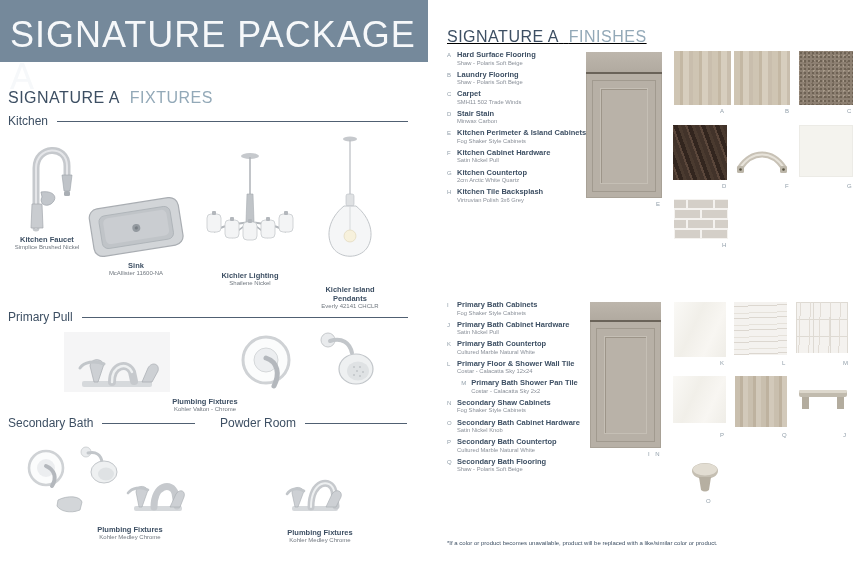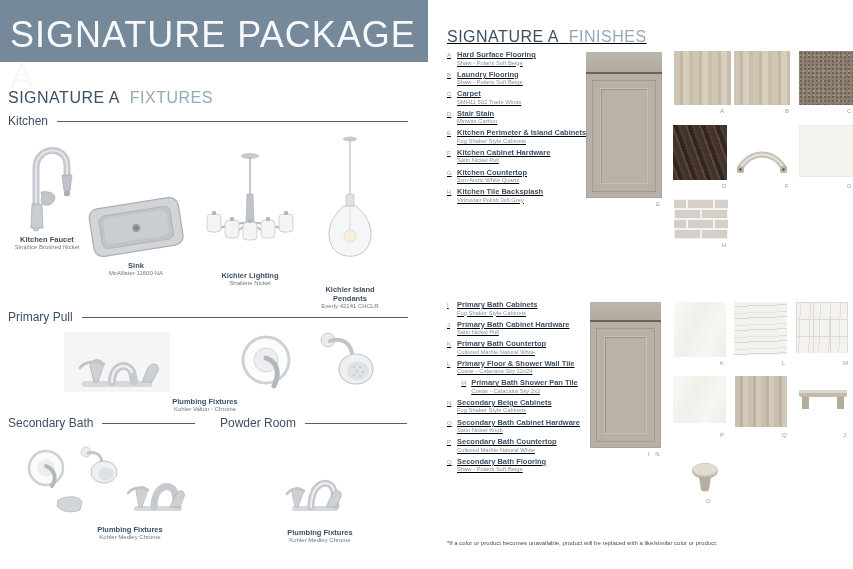--- a/index.html
+++ b/index.html
@@ -26,21 +26,21 @@
 
   
   .product{display:flex;flex-direction:column;align-items:center;}
   .plabel{text-align:center;margin-top:3px;}
   .pname{font-size:7.5px;font-weight:bold;color:var(--heading-dark);line-height:9px;}
   .pdetail{font-size:6px;color:#70777F;line-height:7px;}
   .photo-bg{background:#f5f5f6;}
 
   
   .fin-list{width:145px;}
-  .fin-item{display:flex;margin-bottom:4.6px;text-decoration:underline;}
+  .fin-item{display:flex;margin-bottom:4.6px;}
   .fin-item.gap{margin-top:1px;justify-content:center;}
   .fin-letter{width:10px;flex:0 0 10px;font-size:6px;color:var(--letter-grey);padding-top:1px;}
   .fin-title{font-size:7.5px;font-weight:bold;color:var(--heading-dark);line-height:8.5px;}
   .fin-sub{font-size:5.8px;color:var(--text-muted);line-height:6.5px;}
   .sw-label{position:absolute;font-size:6px;color:var(--letter-grey);}
 
   
   .sw{position:absolute;}
   .sw-wood{background:repeating-linear-gradient(90deg,#cfc5b3 0 6px,#c4b8a4 6px 9px,#d7cebe 9px 15px,#c9bead 15px 19px);}
   .sw-wood2{background:repeating-linear-gradient(90deg,#c9bfae 0 5px,#beb29f 5px 8px,#d2c9ba 8px 13px);}
@@ -392,21 +392,21 @@
     <div class="fin-item gap">
       <div class="fin-letter">M</div>
       <div>
           <div class="fin-title">Primary Bath Shower Pan Tile</div>
            <div class="fin-sub">Costar - Calacatta Sky 2x2</div>
         </div>
     </div>
     <div class="fin-item">
       <div class="fin-letter">N</div>
       <div>
-          <div class="fin-title">Secondary Beige Cabinets</div>
+          <div class="fin-title">Secondary Shaw Cabinets</div>
            <div class="fin-sub">Fog Shaker Style Cabinets</div>
         </div>
     </div>
     <div class="fin-item">
       <div class="fin-letter">O</div>
       <div>
           <div class="fin-title">Secondary Bath Cabinet Hardware</div>
            <div class="fin-sub">Satin Nickel Knob</div>
         </div>
     </div>

